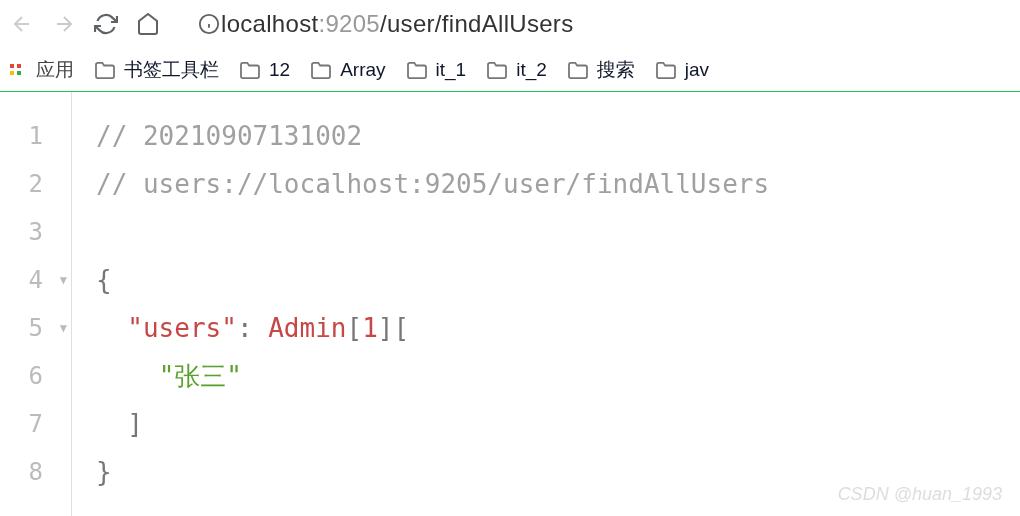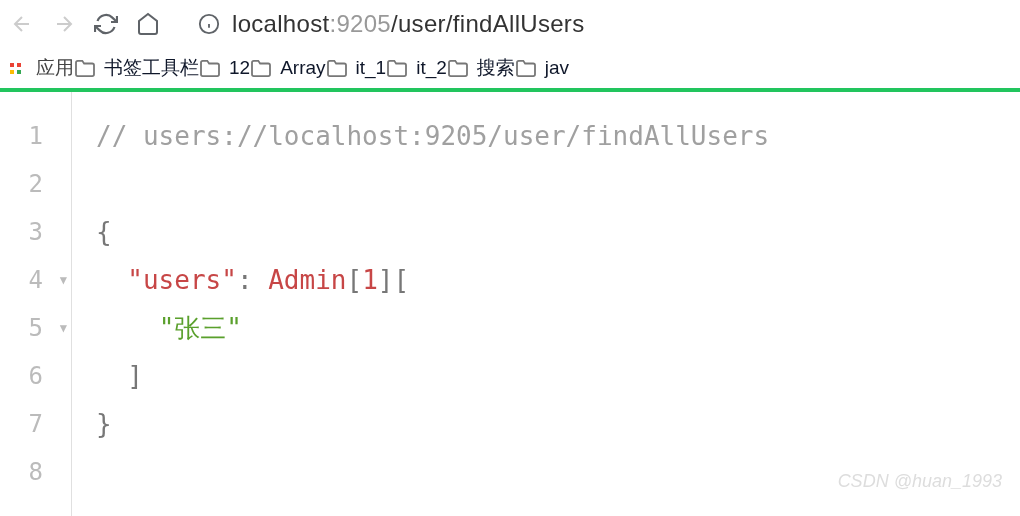--- a/index.html
+++ b/index.html
@@ -29,42 +29,43 @@
       color: #888;
       cursor: pointer;
     }
     .nav-icon.disabled {
       color: #ccc;
       cursor: default;
     }
     .address-container {
       display: flex;
       align-items: center;
-      gap: 12px;
+      gap: 1px;
       margin-left: 20px;
     }
     .info-icon {
       color: #5f6368;
       display: flex;
       align-items: center;
     }
     .url-text {
       font-size: 24px;
       color: #999;
       letter-spacing: 0.3px;
     }
     .url-path {
       color: #333;
     }
     .bookmarks-bar {
       display: flex;
       align-items: center;
       padding: 6px 10px;
+      gap: 20px;
       height: 44px;
-      border-bottom: 4px solid #22c55e;
+      border-bottom: 1px solid #22c55e;
     }
     .apps-item {
       display: flex;
       align-items: center;
       gap: 8px;
       font-size: 19px;
       color: #444;
       cursor: pointer;
     }
     .apps-icon {
@@ -138,21 +139,21 @@
       white-space: pre;
     }
     .tok-comment { color: #a0a0a0; }
     .tok-punc { color: #777; }
     .tok-key { color: #c74646; }
     .tok-type { color: #c74646; }
     .tok-num { color: #c74646; }
     .tok-string { color: #5aa02c; }
     .watermark {
       position: absolute;
-      bottom: 24px;
+      bottom: 11px;
       right: 18px;
       color: #ddd;
       font-size: 18px;
       font-style: italic;
       font-family: sans-serif;
     }
   </style>
 </head>
 <body>
 
@@ -275,20 +276,21 @@
       </div>
     <div class="line-num">
         <span>5</span>
         <span class="fold-marker">▼</span>
       </div>
     <div class="line-num">6</div>
     <div class="line-num">7</div>
     <div class="line-num">8</div>
   </div>
   <div class="code-area">
+    <div class="code-line"><span class="tok-comment">// </span><span class="tok-comment">20210907131002</span></div>
     <div class="code-line"><span class="tok-comment">// </span><span class="tok-comment">users://localhost:9205/user/findAllUsers</span></div>
     <div class="code-line"></div>
     <div class="code-line"><span class="tok-punc">{</span></div>
     <div class="code-line">  <span class="tok-key">"users"</span><span class="tok-punc">: </span><span class="tok-type">Admin</span><span class="tok-punc">[</span><span class="tok-num">1</span><span class="tok-punc">]</span><span class="tok-punc">[</span></div>
     <div class="code-line">    <span class="tok-string">"张三"</span></div>
     <div class="code-line">  <span class="tok-punc">]</span></div>
     <div class="code-line"><span class="tok-punc">}</span></div>
   </div>
 </div>
 

